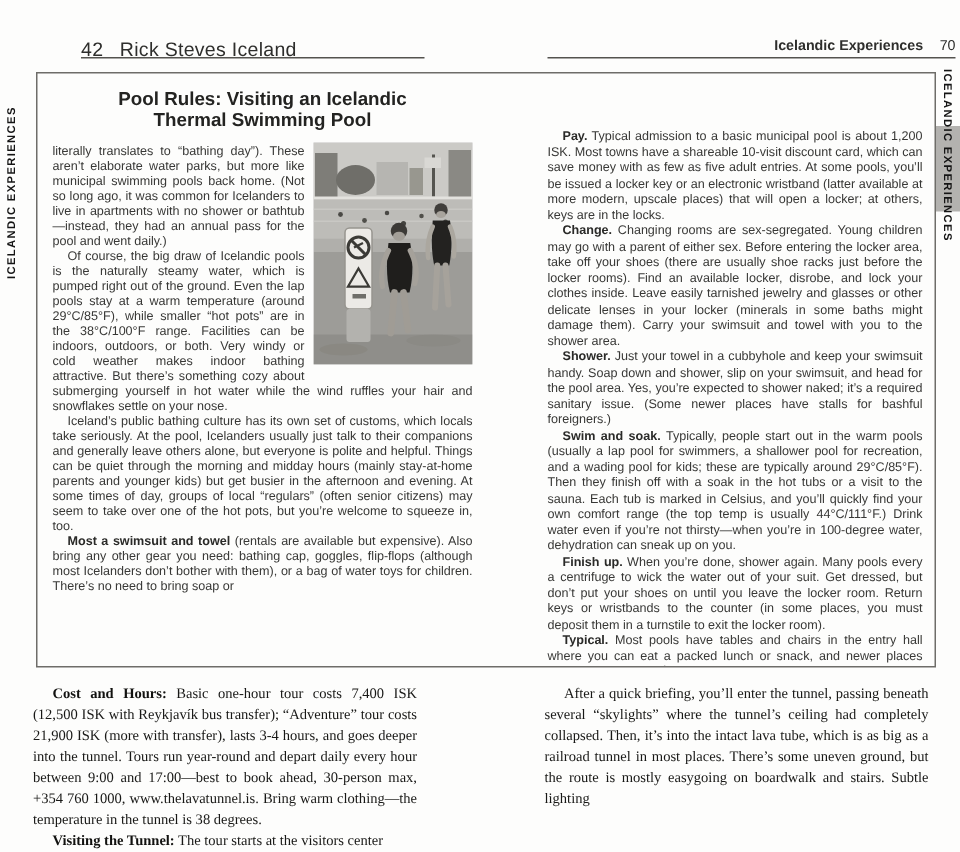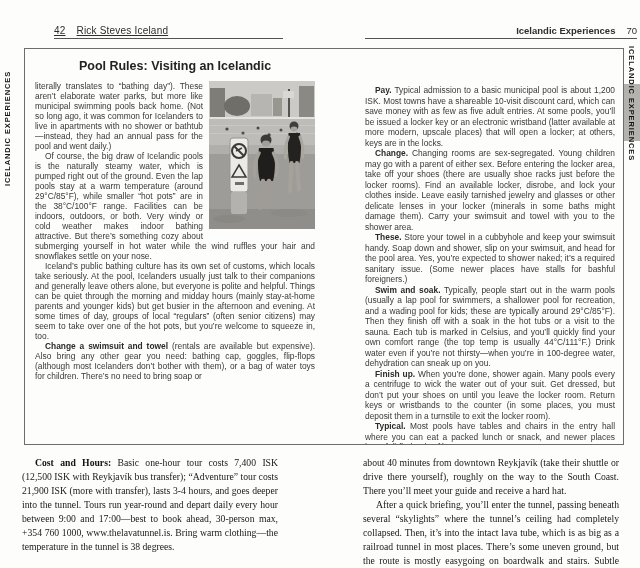--- a/index.html
+++ b/index.html
@@ -6,21 +6,21 @@
   body{
     width:640px;height:568px;
     background:#ffffff;
     font-family:"Liberation Sans", sans-serif;
     color:#1c1c1c;
     overflow:hidden;
   }
   .page{position:relative;width:640px;height:568px;background:#fdfdfc;overflow:hidden;}
 
   
-  .hdr-left{position:absolute;left:54px;top:25px;font-size:10px;color:#2e2e2c;letter-spacing:.2px;white-space:nowrap;text-decoration:underline;}
+  .hdr-left{position:absolute;left:54px;top:25px;font-size:13px;color:#2e2e2c;letter-spacing:.2px;white-space:nowrap;}
   .hdr-left .pnum{margin-right:11px;}
   .hdr-right{position:absolute;left:365px;top:25px;width:272px;text-align:right;font-size:9.5px;color:#2e2e2c;white-space:nowrap;}
   .hdr-right .sect{font-weight:bold;margin-right:11px;}
   .rule{position:absolute;height:1px;background:#54534f;}
   .rule-left{left:54px;top:38px;width:229px;}
   .rule-right{left:365px;top:38px;width:272px;}
 
   
   .tab-left{
     position:absolute;left:3px;top:46px;height:140px;width:13px;
@@ -88,20 +88,21 @@
 
   <div class="tab-left">ICELANDIC EXPERIENCES</div>
   <div class="tab-right-bg"></div>
   <div class="tab-right">ICELANDIC EXPERIENCES</div>
 
   <div class="box">
 
     <div class="box-col-left">
       <div class="box-title">
         <div>Pool Rules: Visiting an Icelandic</div>
+        <div>Thermal Swimming Pool</div>
       </div>
 
 
       <div class="photo" aria-label="Two swimmers in black swimsuits walking past a pool-rules sign at an outdoor thermal swimming pool">
         <svg width="106" height="148" viewBox="0 0 106 148" xmlns="http://www.w3.org/2000/svg">
 
           <rect x="0" y="0" width="106" height="38" fill="#cbcac6"></rect>
 
           <rect x="1" y="7" width="15" height="30" fill="#7e7d78"></rect>
           <ellipse cx="28" cy="25" rx="13" ry="10" fill="#6f6e69"></ellipse>
@@ -157,35 +158,35 @@
             <path d="M91,56 C94,63 94.5,69 93.5,76" stroke="#aba79f" stroke-width="3" fill="none" stroke-linecap="round"></path>
             <path d="M82.5,82 L81,110" stroke="#a6a29b" stroke-width="4" fill="none" stroke-linecap="round"></path>
             <path d="M88,82 L90,108" stroke="#a6a29b" stroke-width="4" fill="none" stroke-linecap="round"></path>
           </g>
         </svg>
       </div>
 
       <p class="bx">literally translates to “bathing day”). These aren’t elaborate water parks, but more like municipal swimming pools back home. (Not so long ago, it was common for Icelanders to live in apartments with no shower or bathtub—instead, they had an annual pass for the pool and went daily.)</p>
       <p class="bx ind"><b></b><span>Of course, the big draw of Icelandic pools is the naturally steamy water, which is pumped right out of the ground. Even the lap pools stay at a warm temperature (around 29°C/85°F), while smaller “hot pots” are in the 38°C/100°F range. Facilities can be indoors, outdoors, or both. Very windy or cold weather makes indoor bathing attractive. But there’s something cozy about submerging yourself in hot water while the wind ruffles your hair and snowflakes settle on your nose.</span></p>
       <p class="bx ind"><b></b><span>Iceland’s public bathing culture has its own set of customs, which locals take seriously. At the pool, Icelanders usually just talk to their companions and generally leave others alone, but everyone is polite and helpful. Things can be quiet through the morning and midday hours (mainly stay-at-home parents and younger kids) but get busier in the afternoon and evening. At some times of day, groups of local “regulars” (often senior citizens) may seem to take over one of the hot pots, but you’re welcome to squeeze in, too.</span></p>
-      <p class="bx ind"><b>Change a swimsuit and towel</b><span> (rentals are available but expensive). Also bring any other gear you need: bathing cap, goggles, flip-flops (although most Icelanders don’t bother with them), or a bag of water toys for children. There’s no need to bring soap or</span></p>
+      <p class="bx ind"><b>Most a swimsuit and towel</b><span> (rentals are available but expensive). Also bring any other gear you need: bathing cap, goggles, flip-flops (although most Icelanders don’t bother with them), or a bag of water toys for children. There’s no need to bring soap or</span></p>
     </div>
 
     <div class="box-col-right">
       <p class="bx ind"><b>Pay.</b><span> Typical admission to a basic municipal pool is about 1,200 ISK. Most towns have a shareable 10-visit discount card, which can save money with as few as five adult entries. At some pools, you’ll be issued a locker key or an electronic wristband (latter available at more modern, upscale places) that will open a locker; at others, keys are in the locks.</span></p>
       <p class="bx ind"><b>Change.</b><span> Changing rooms are sex-segregated. Young children may go with a parent of either sex. Before entering the locker area, take off your shoes (there are usually shoe racks just before the locker rooms). Find an available locker, disrobe, and lock your clothes inside. Leave easily tarnished jewelry and glasses or other delicate lenses in your locker (minerals in some baths might damage them). Carry your swimsuit and towel with you to the shower area.</span></p>
-      <p class="bx ind"><b>These.</b><span> Store your towel in a cubbyhole and keep your swimsuit handy. Soap down and shower, slip on your swimsuit, and head for the pool area. Yes, you’re expected to shower naked; it’s a required sanitary issue. (Some newer places have stalls for bashful foreigners.)</span></p>
+      <p class="bx ind"><b>Shower.</b><span> Just your towel in a cubbyhole and keep your swimsuit handy. Soap down and shower, slip on your swimsuit, and head for the pool area. Yes, you’re expected to shower naked; it’s a required sanitary issue. (Some newer places have stalls for bashful foreigners.)</span></p>
       <p class="bx ind"><b>Swim and soak.</b><span> Typically, people start out in the warm pools (usually a lap pool for swimmers, a shallower pool for recreation, and a wading pool for kids; these are typically around 29°C/85°F). Then they finish off with a soak in the hot tubs or a visit to the sauna. Each tub is marked in Celsius, and you’ll quickly find your own comfort range (the top temp is usually 44°C/111°F.) Drink water even if you’re not thirsty—when you’re in 100-degree water, dehydration can sneak up on you.</span></p>
       <p class="bx ind"><b>Finish up.</b><span> When you’re done, shower again. Many pools every a centrifuge to wick the water out of your suit. Get dressed, but don’t put your shoes on until you leave the locker room. Return keys or wristbands to the counter (in some places, you must deposit them in a turnstile to exit the locker room).</span></p>
       <p class="bx ind"><b>Typical.</b><span> Most pools have tables and chairs in the entry hall where you can eat a packed lunch or snack, and newer places have full-fledged cafés.</span></p>
     </div>
   </div>
 
   <div class="serif-col serif-left">
     <p class="ind"><b>Cost and Hours:</b><span> Basic one-hour tour costs 7,400 ISK (12,500 ISK with Reykjavík bus transfer); “Adventure” tour costs 21,900 ISK (more with transfer), lasts 3-4 hours, and goes deeper into the tunnel. Tours run year-round and depart daily every hour between 9:00 and 17:00—best to book ahead, 30-person max, +354 760 1000, www.thelavatunnel.is. Bring warm clothing—the temperature in the tunnel is 38 degrees.</span></p>
+    <p class="ind"><b>Visiting the Tunnel:</b><span> The tour starts at the visitors center</span></p>
   </div>
 
   <div class="serif-col serif-right">
-    <p><b></b><span>about 40 minutes from downtown Reykjavík (take their shuttle or drive there yourself), roughly on the way to the South Coast. There you’ll meet your guide and receive a hard hat.</span></p>
     <p class="ind"><b></b><span>After a quick briefing, you’ll enter the tunnel, passing beneath several “skylights” where the tunnel’s ceiling had completely collapsed. Then, it’s into the intact lava tube, which is as big as a railroad tunnel in most places. There’s some uneven ground, but the route is mostly easygoing on boardwalk and stairs. Subtle lighting</span></p>
   </div>
 
 </div>
 
 </body></html>

